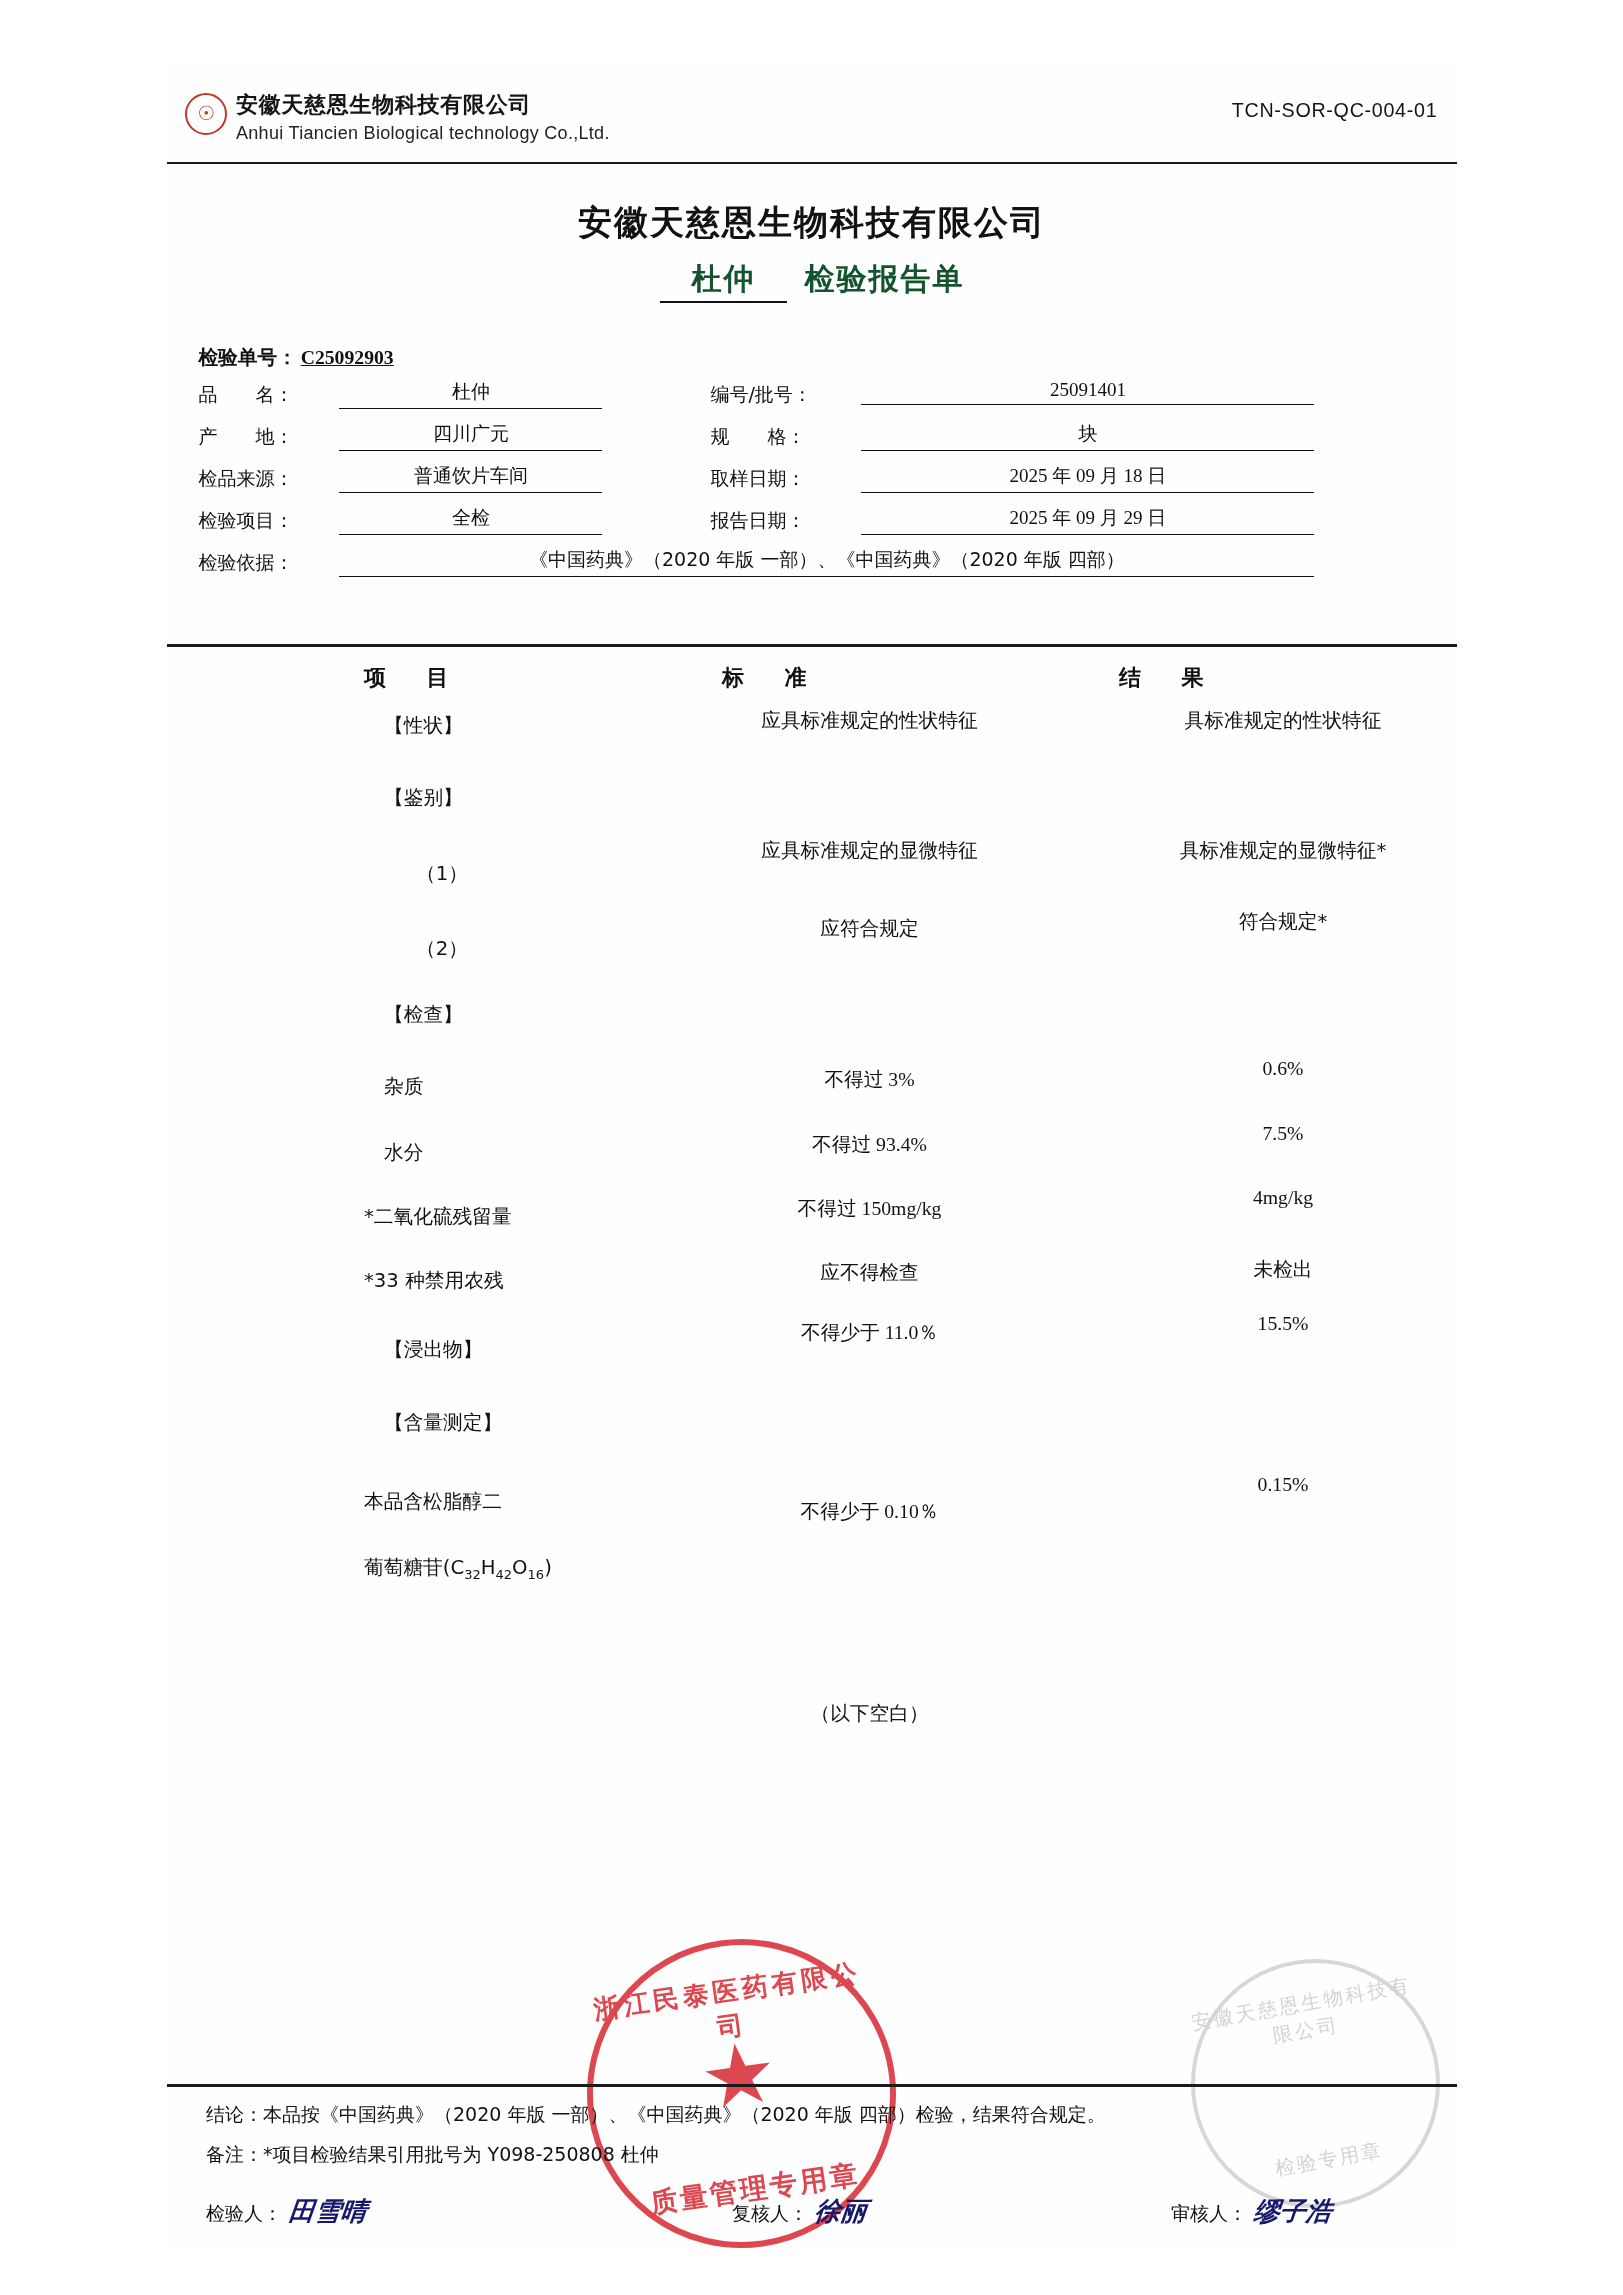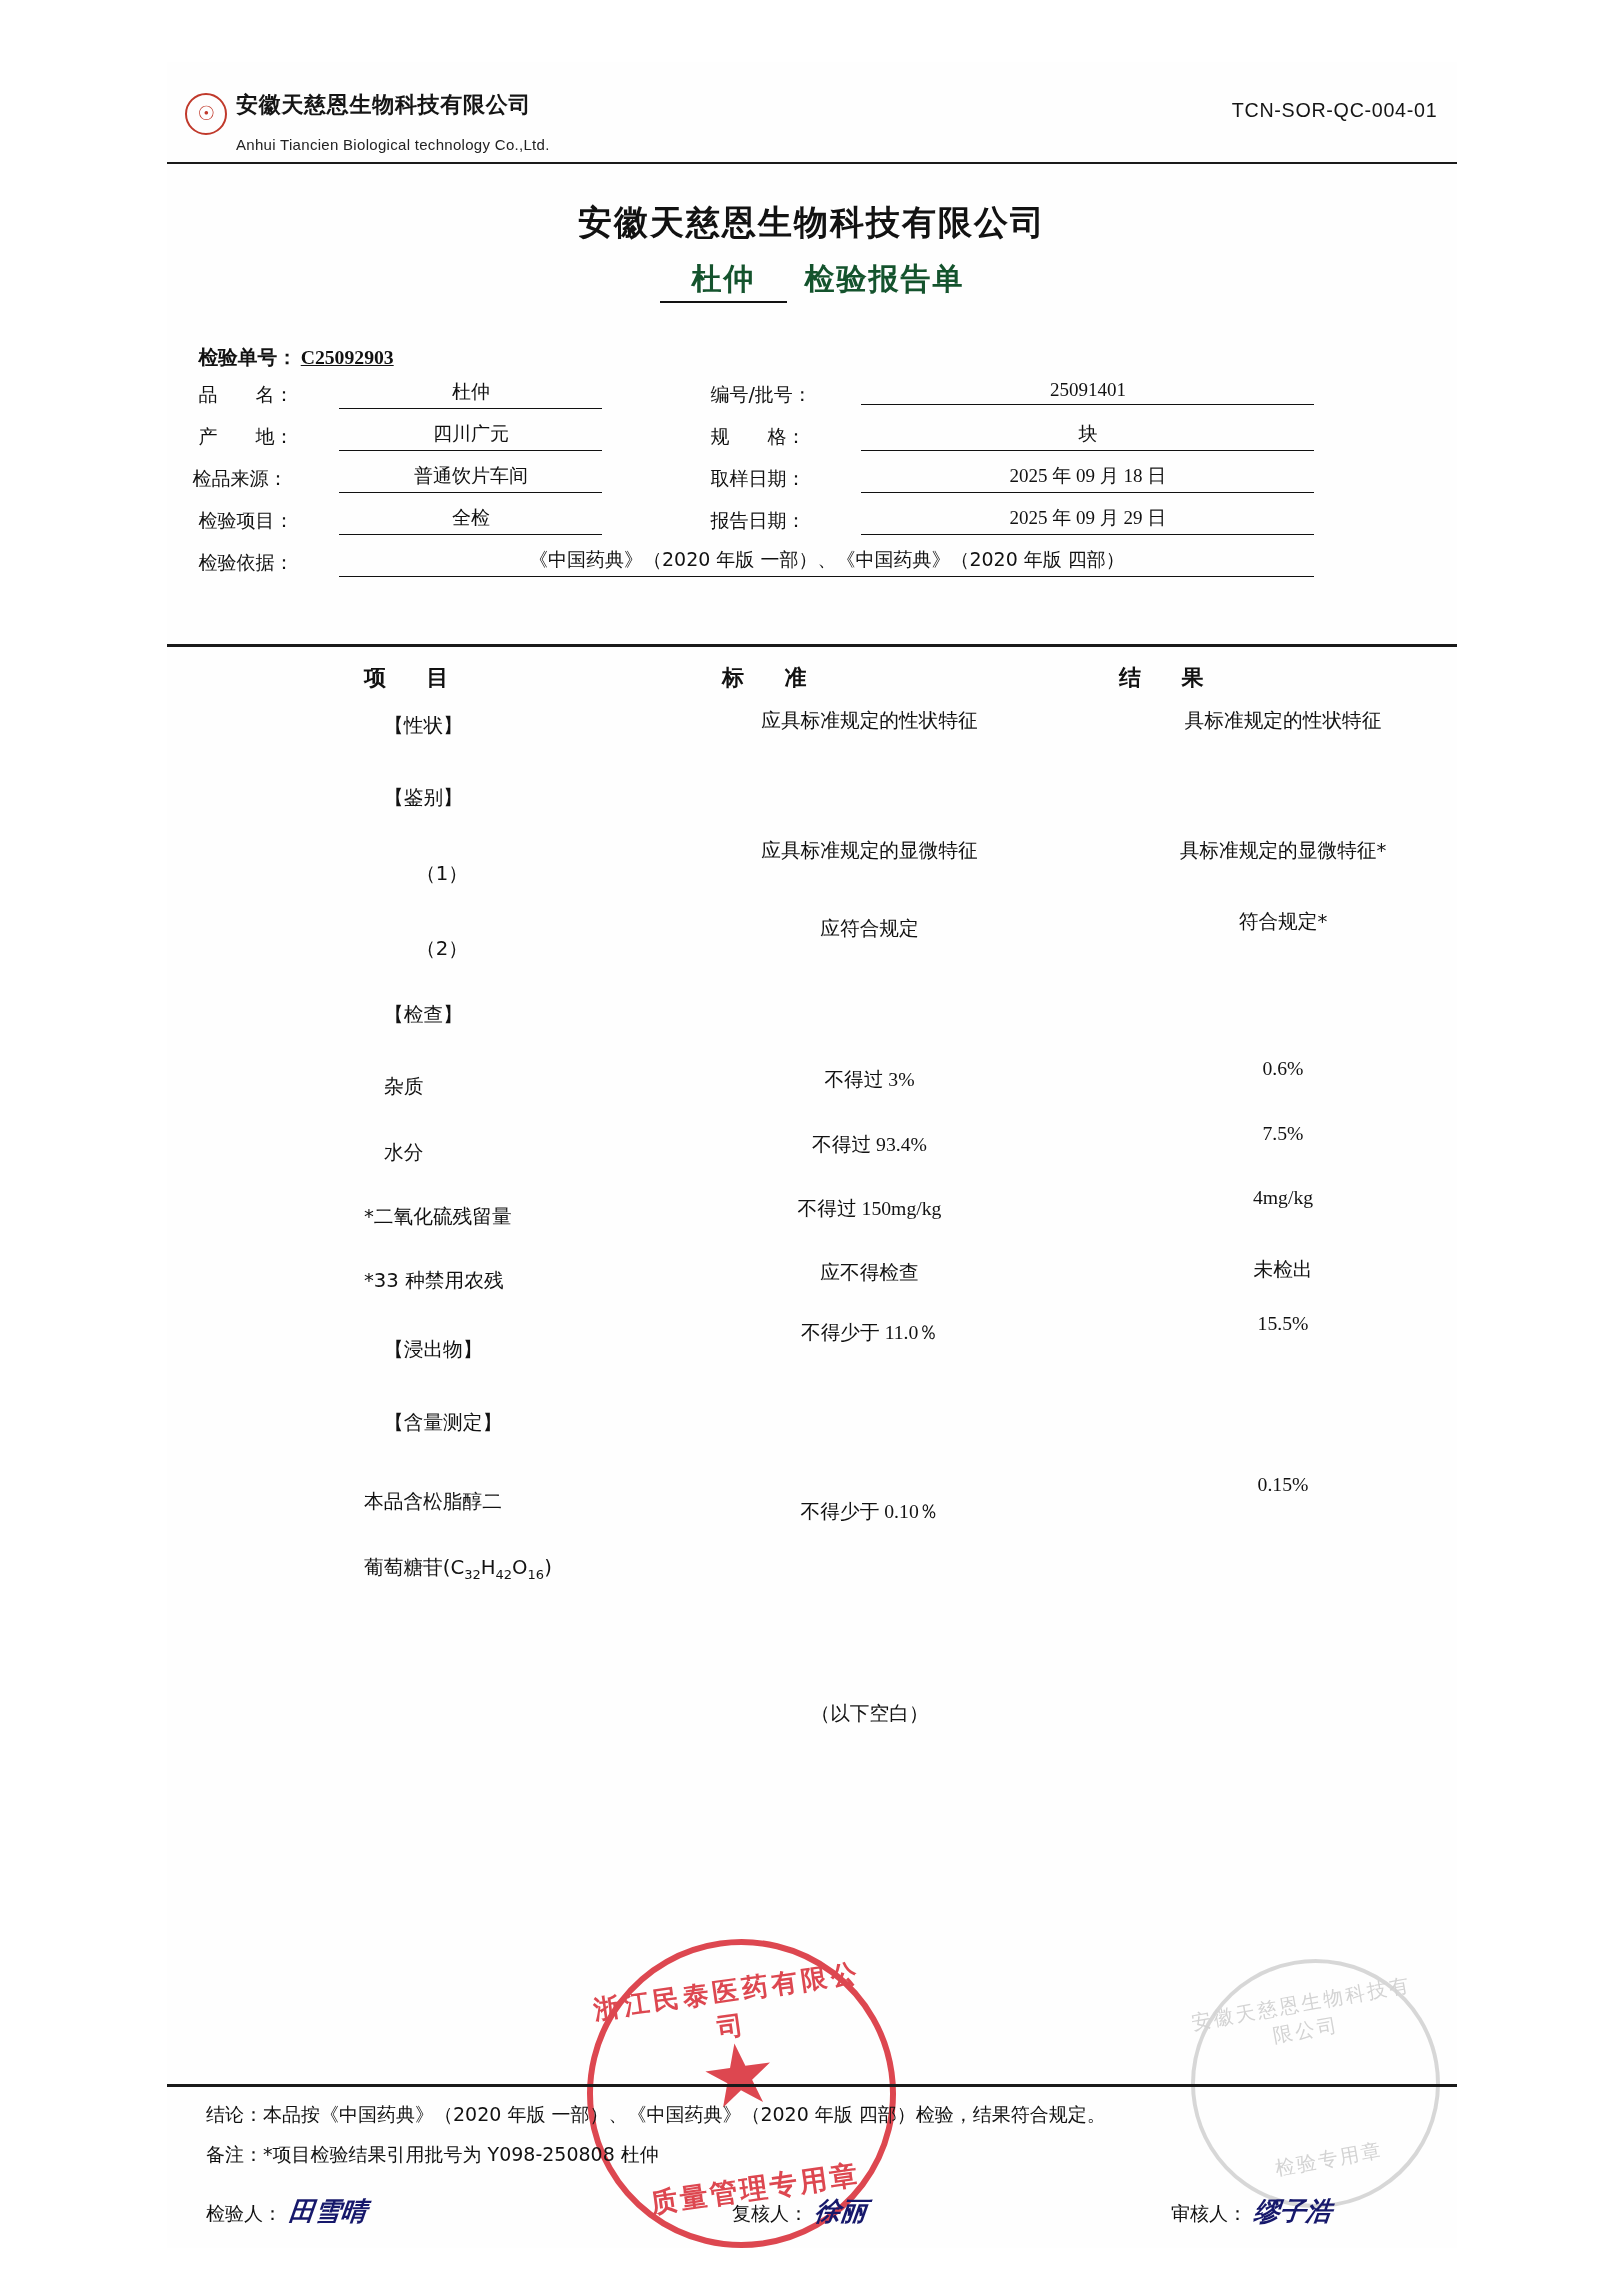--- a/index.html
+++ b/index.html
@@ -64,22 +64,22 @@
     top: 7.9px;
     font-size: 22px;
     font-weight: bold;
     color: #151515;
     letter-spacing: 0.7px;
     font-family: "DejaVu Sans", sans-serif;
   }
   .logo-en {
     position: absolute;
     left: 69px;
-    top: 54px;
-    font-size: 15px;
+    top: 41px;
+    font-size: 18px;
     color: #222;
     letter-spacing: 0.3px;
     font-family: "Liberation Sans", sans-serif;
   }
   .doc-code {
     position: absolute;
     right: 19.7px;
     top: 17px;
     font-size: 19.7px;
     color: #151515;
@@ -370,21 +370,21 @@
       </div>
 
       <div class="mrow" style="top:77px; left:0; width:1250px;">
         <div class="mlabel" style="left:13px; top:2.6px;">产　　地：</div>
         <div class="mval" style="left:154px; top:0; width:263px;">四川广元</div>
         <div class="mlabel" style="left:525px; top:2.6px;">规　　格：</div>
         <div class="mval" style="left:676px; top:0; width:453px;">块</div>
       </div>
 
       <div class="mrow" style="top:119px; left:0; width:1250px;">
-        <div class="mlabel" style="left:7px; top:2.6px;">检品来源：</div>
+        <div class="mlabel" style="left:13px; top:2.6px;">检品来源：</div>
         <div class="mval" style="left:154px; top:0; width:263px;">普通饮片车间</div>
         <div class="mlabel" style="left:525px; top:2.6px;">取样日期：</div>
         <div class="mval num" style="left:676px; top:0; width:453px;">2025 年 09 月 18 日</div>
       </div>
 
       <div class="mrow" style="top:161px; left:0; width:1250px;">
         <div class="mlabel" style="left:13px; top:2.6px;">检验项目：</div>
         <div class="mval" style="left:154px; top:0; width:263px;">全检</div>
         <div class="mlabel" style="left:525px; top:2.6px;">报告日期：</div>
         <div class="mval num" style="left:676px; top:0; width:453px;">2025 年 09 月 29 日</div>

